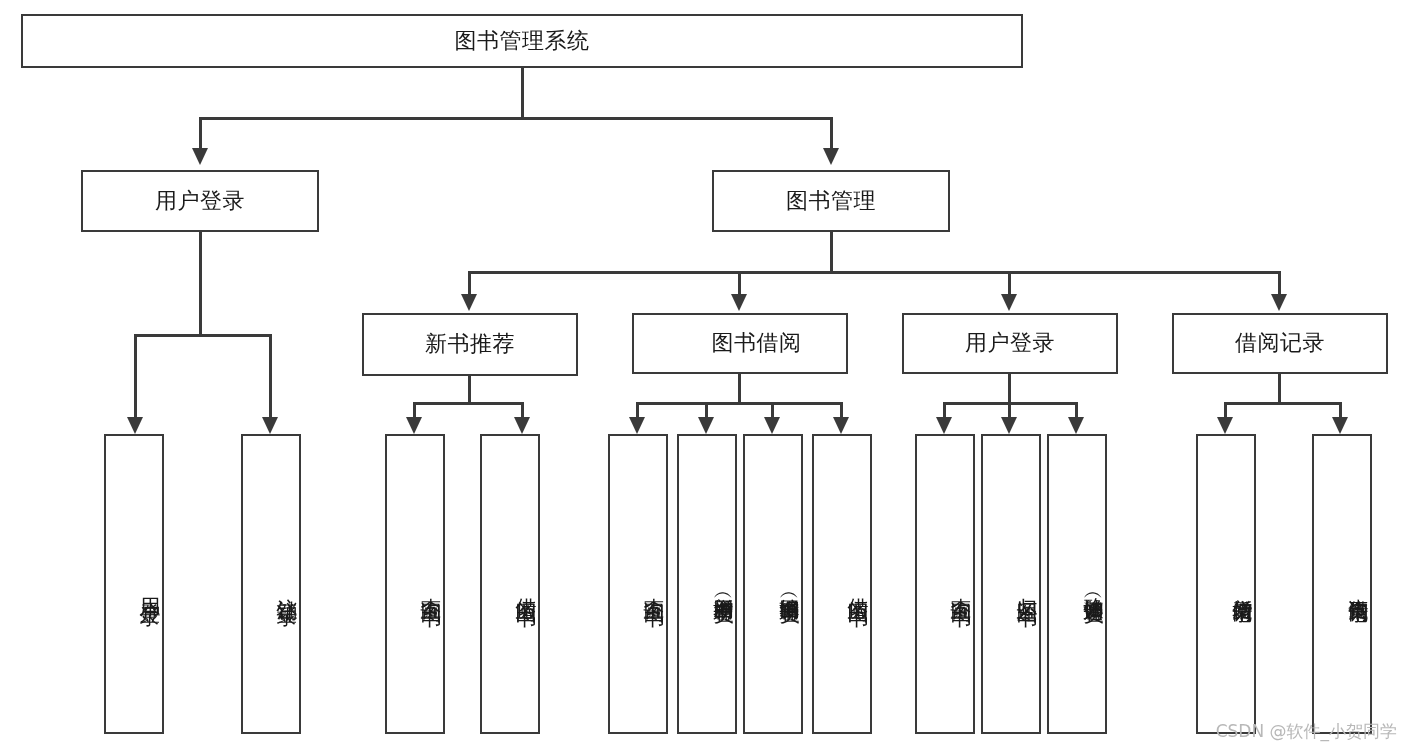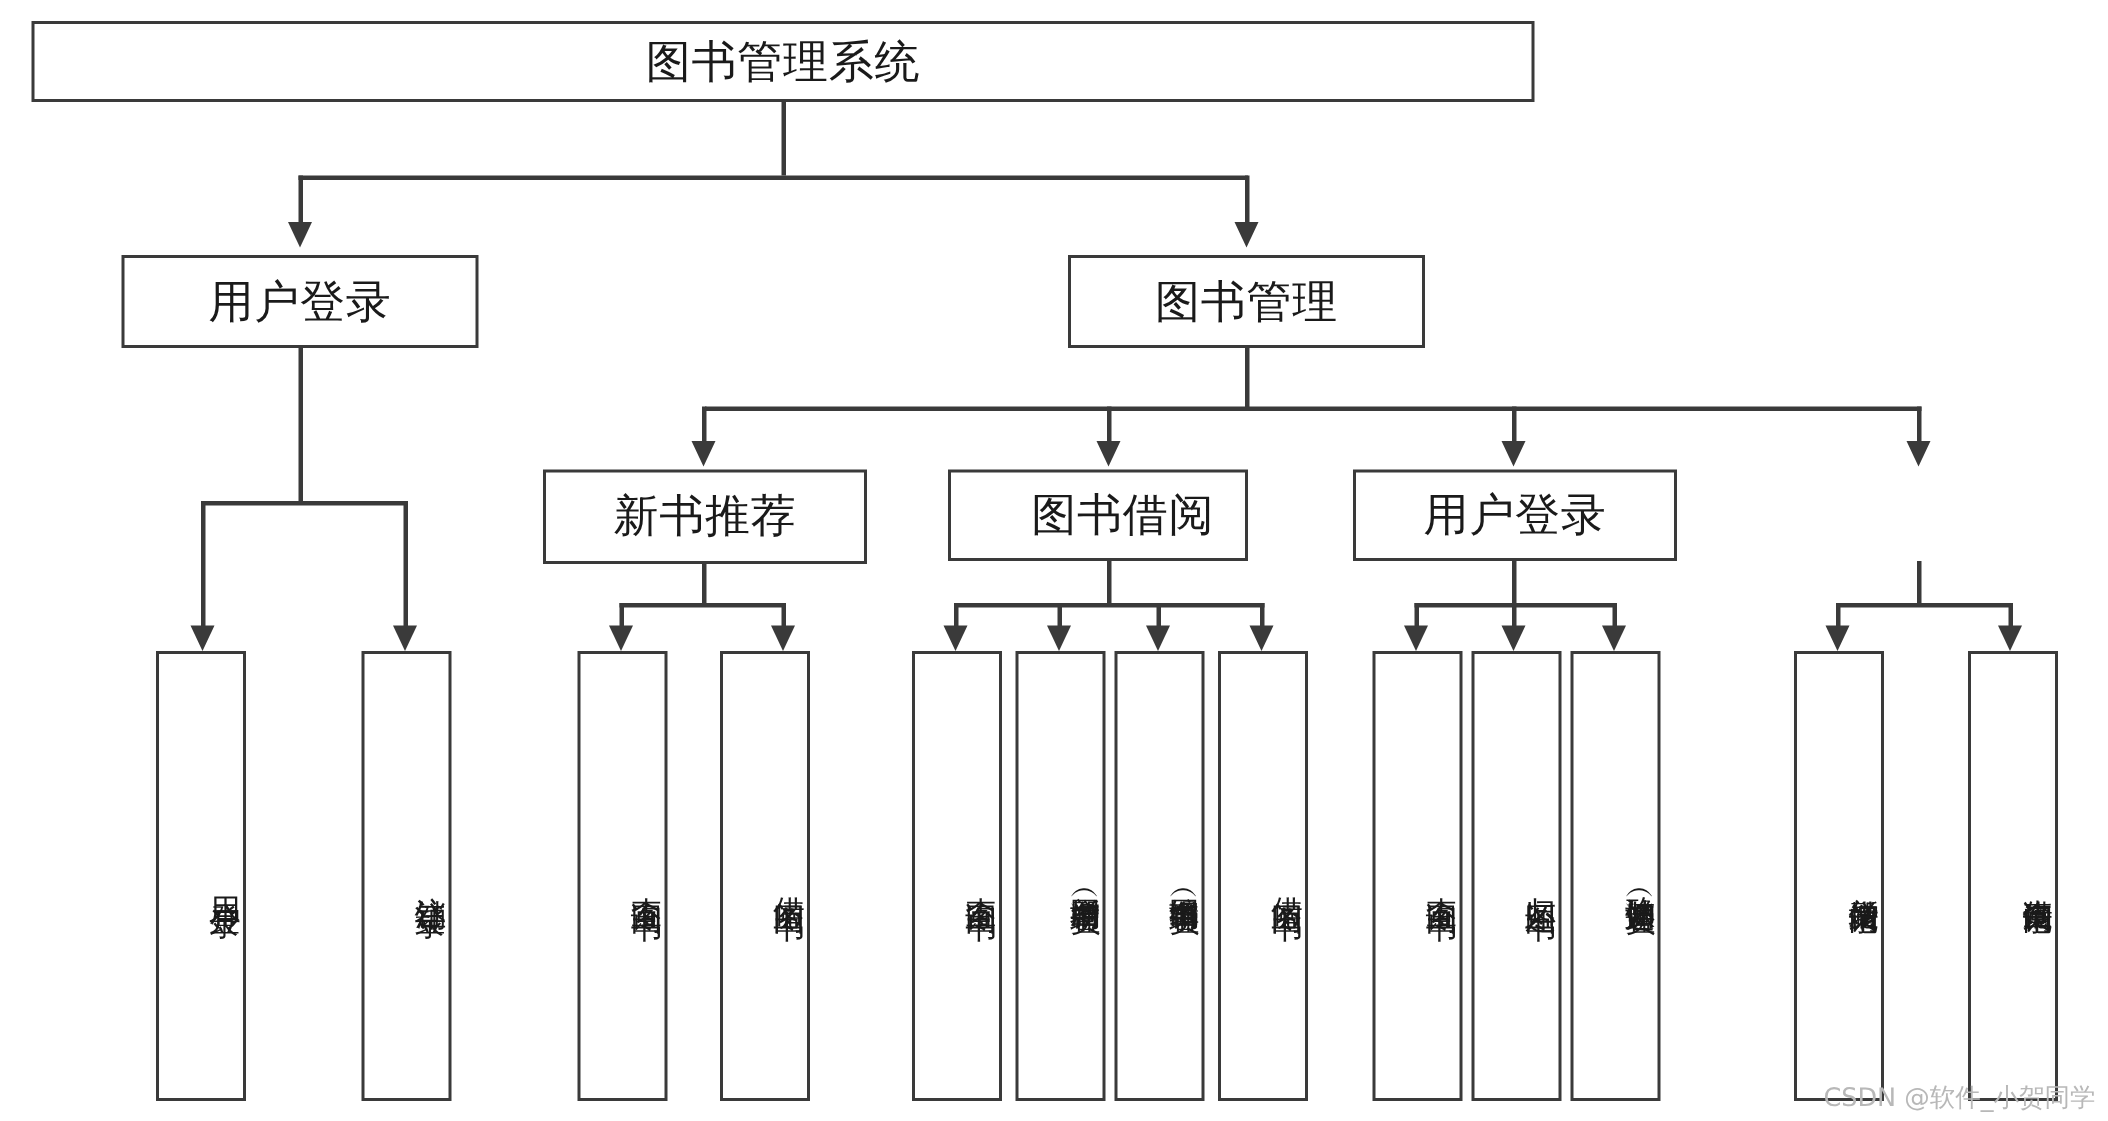--- a/index.html
+++ b/index.html
@@ -22,21 +22,21 @@
     box-sizing: border-box;
     background: #ffffff;
     border: 2.5px solid #3a3a3a;
     display: flex;
     align-items: center;
     justify-content: center;
     color: #1a1a1a;
     letter-spacing: 0.5px;
   }
   .node.horizontal {
-    font-size: 30px;
+    font-size: 22px;
     line-height: 1.1;
     white-space: nowrap;
     align-items: center;
   }
   
   .node.vertical {
     writing-mode: vertical-rl;
     text-orientation: upright;
     align-items: flex-start;
     justify-content: center;
@@ -118,25 +118,28 @@
   <div class="conn v" style="left:738px; top:271px; height:25px;"></div>
   <div class="arrow" style="left:731px; top:294px;"></div>
   <div class="conn v" style="left:1008px; top:271px; height:25px;"></div>
   <div class="arrow" style="left:1001px; top:294px;"></div>
   <div class="conn v" style="left:1278px; top:271px; height:25px;"></div>
   <div class="arrow" style="left:1271px; top:294px;"></div>
 
   <div class="node horizontal" style="left:362px; top:313px; width:216px; height:63px;">
     <span class="node-label">新书推荐</span>
   </div>
-  <div class="node horizontal" style="left:632px; top:313px; width:200px; height:61px;padding-left:33px;">
+  <div class="node horizontal" style="left:632px; top:313px; width:216px; height:61px;padding-left:33px;">
     <span class="node-label">图书借阅</span>
   </div>
   <div class="node horizontal" style="left:902px; top:313px; width:216px; height:61px;">
     <span class="node-label">用户登录</span>
+  </div>
+  <div class="node horizontal" style="left:1172px; top:313px; width:216px; height:61px;">
+    <span class="node-label">借阅记录</span>
   </div>
 
   <div class="conn v" style="left:468px; top:374px; height:30px;"></div>
   <div class="conn h" style="left:413px; top:402px; width:111px;"></div>
   <div class="conn v" style="left:413px; top:402px; height:16px;"></div>
   <div class="arrow" style="left:406px; top:417px;"></div>
   <div class="conn v" style="left:521px; top:402px; height:16px;"></div>
   <div class="arrow" style="left:514px; top:417px;"></div>
 
   <div class="conn v" style="left:738px; top:374px; height:30px;"></div>

